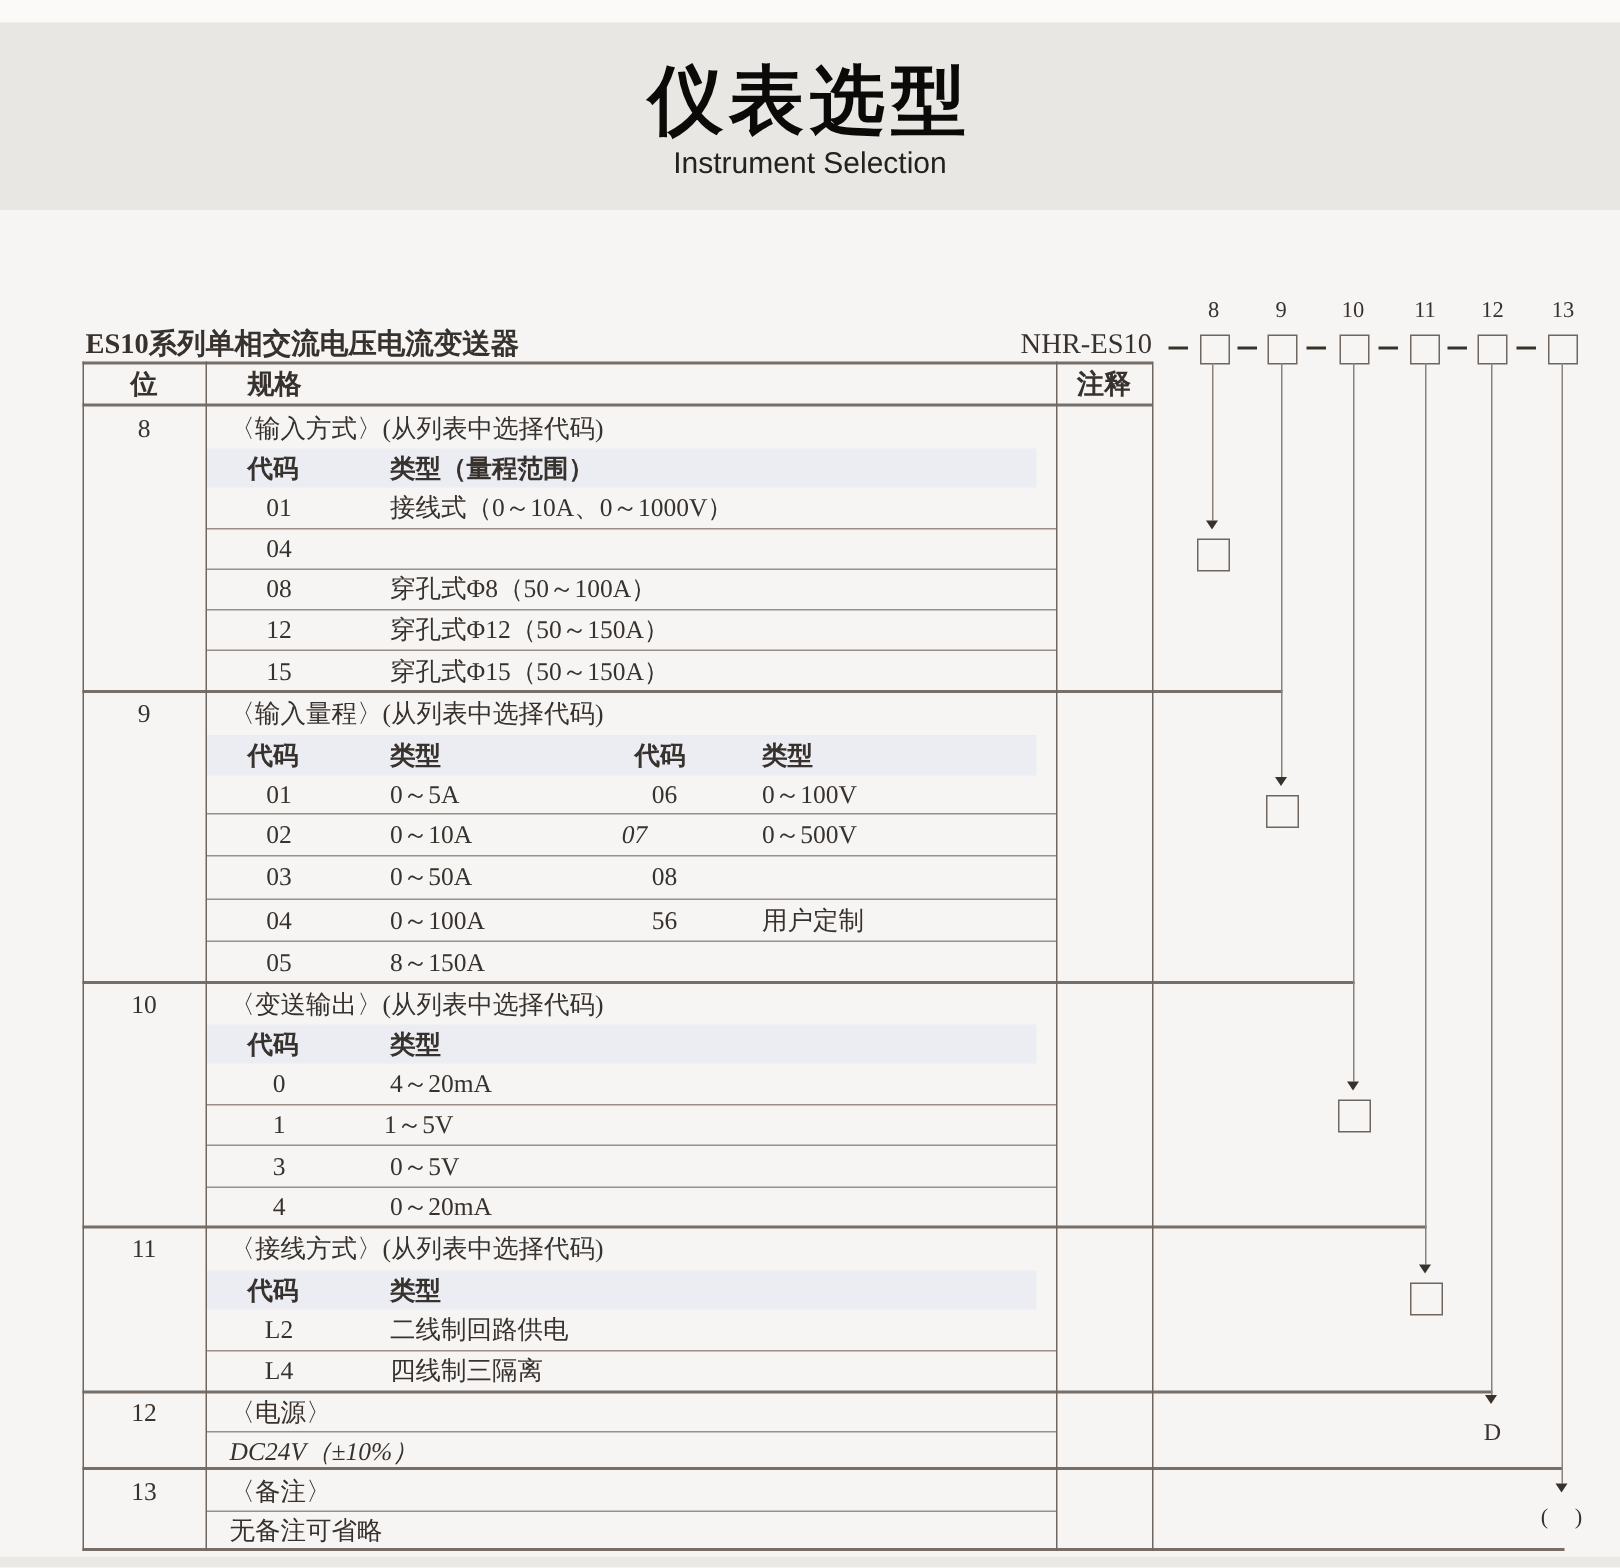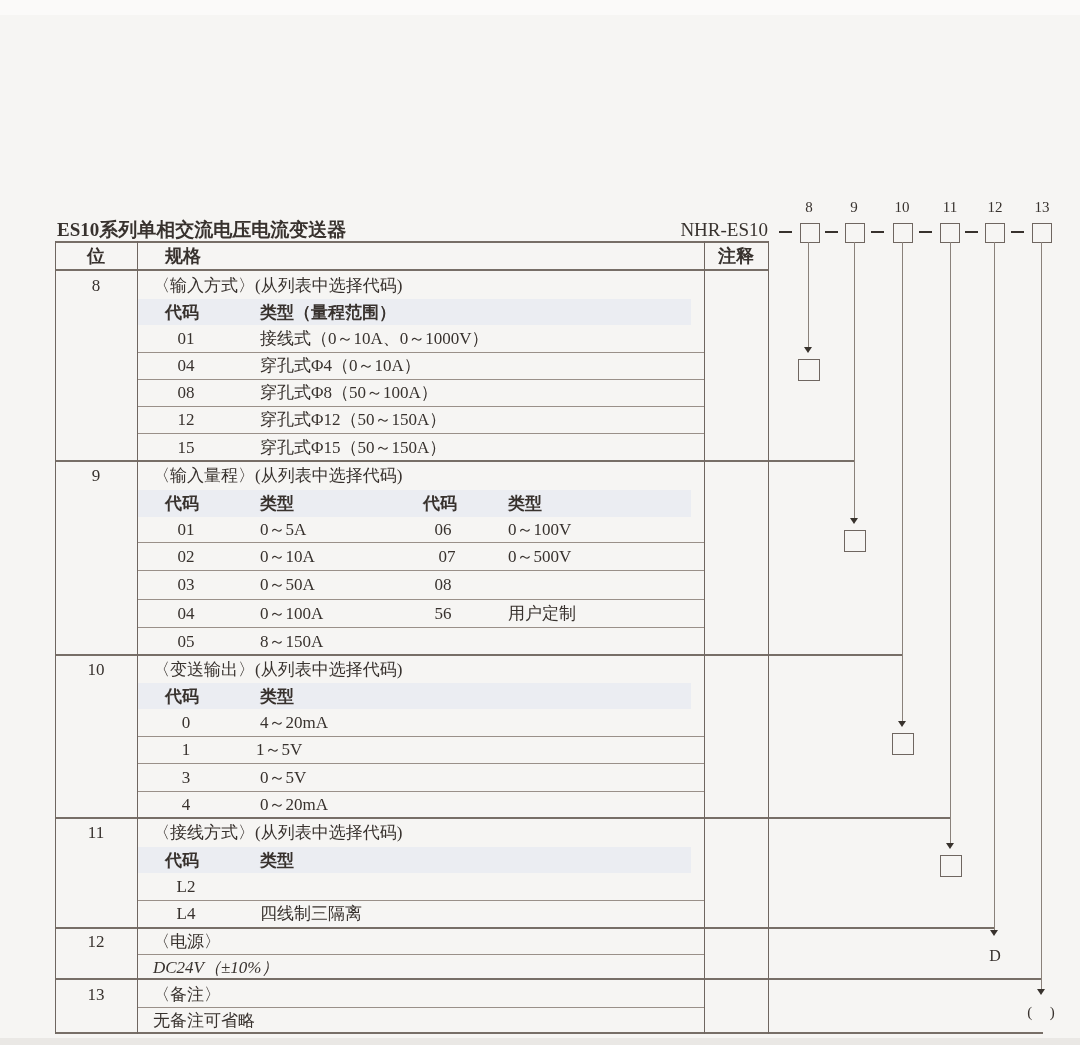--- a/index.html
+++ b/index.html
@@ -33,20 +33,24 @@
   .dash{position:absolute;width:13px;height:2px;background:#38322d;}
   .arrow{position:absolute;width:0;height:0;border-left:4px solid transparent;border-right:4px solid transparent;border-top:6px solid #38322d;}
 </style>
 </head>
 <body>
 
 <div class="page">
 
   <div class="topstrip"></div>
 
+  <div class="banner">
+    <div class="banner-title">仪表选型</div>
+    <div class="banner-subtitle">Instrument Selection</div>
+  </div>
 
   <div class="cell b" style="left:57px;top:216px;width:430px;height:26px;font-size:19px;">ES10系列单相交流电压电流变送器</div>
   <div class="cell rgt" style="left:620px;top:216px;width:148px;height:26px;font-size:19px;">NHR-ES10</div>
 
   <div class="cell ctr" style="left:794px;top:198px;width:30px;height:18px;font-size:15px;">8</div>
   <div class="cell ctr" style="left:839px;top:198px;width:30px;height:18px;font-size:15px;">9</div>
   <div class="cell ctr" style="left:887px;top:198px;width:30px;height:18px;font-size:15px;">10</div>
   <div class="cell ctr" style="left:935px;top:198px;width:30px;height:18px;font-size:15px;">11</div>
   <div class="cell ctr" style="left:980px;top:198px;width:30px;height:18px;font-size:15px;">12</div>
   <div class="cell ctr" style="left:1027px;top:198px;width:30px;height:18px;font-size:15px;">13</div>
@@ -85,21 +89,20 @@
   <div class="cell ctr" style="left:55px;top:272px;width:82px;height:26px;">8</div>
   <div class="cell" style="left:153px;top:272px;width:540px;height:26px;">〈输入方式〉(从列表中选择代码)</div>
   <div class="shade" style="left:138px;top:299px;width:553px;height:26px;"></div>
   <div class="cell b" style="left:165px;top:299px;width:60px;height:26px;">代码</div>
   <div class="cell b" style="left:260px;top:299px;width:320px;height:26px;">类型（量程范围）</div>
 
   <div class="cell ctr" style="left:163px;top:325px;width:46px;height:27px;">01</div>
   <div class="cell" style="left:260px;top:325px;width:400px;height:27px;">接线式（0～10A、0～1000V）</div>
   <div class="thin" style="left:138px;top:352px;width:566px;"></div>
   <div class="cell ctr" style="left:163px;top:352px;width:46px;height:27px;">04</div>
-  <div class="cell" style="left:260px;top:352px;width:400px;height:27px;">穿孔式Φ4（0～10A）</div>
   <div class="thin" style="left:138px;top:379px;width:566px;"></div>
   <div class="cell ctr" style="left:163px;top:379px;width:46px;height:27px;">08</div>
   <div class="cell" style="left:260px;top:379px;width:400px;height:27px;">穿孔式Φ8（50～100A）</div>
   <div class="thin" style="left:138px;top:406px;width:566px;"></div>
   <div class="cell ctr" style="left:163px;top:406px;width:46px;height:27px;">12</div>
   <div class="cell" style="left:260px;top:406px;width:400px;height:27px;">穿孔式Φ12（50～150A）</div>
   <div class="thin" style="left:138px;top:433px;width:566px;"></div>
   <div class="cell ctr" style="left:163px;top:433px;width:46px;height:28px;">15</div>
   <div class="cell" style="left:260px;top:433px;width:400px;height:28px;">穿孔式Φ15（50～150A）</div>
 
@@ -111,21 +114,21 @@
   <div class="cell b" style="left:423px;top:490px;width:60px;height:27px;">代码</div>
   <div class="cell b" style="left:508px;top:490px;width:80px;height:27px;">类型</div>
 
   <div class="cell ctr" style="left:163px;top:517px;width:46px;height:25px;">01</div>
   <div class="cell" style="left:260px;top:517px;width:150px;height:25px;">0～5A</div>
   <div class="cell ctr" style="left:420px;top:517px;width:46px;height:25px;">06</div>
   <div class="cell" style="left:508px;top:517px;width:180px;height:25px;">0～100V</div>
   <div class="thin" style="left:138px;top:542px;width:566px;"></div>
   <div class="cell ctr" style="left:163px;top:542px;width:46px;height:28px;">02</div>
   <div class="cell" style="left:260px;top:542px;width:150px;height:28px;">0～10A</div>
-  <div class="cell ctr" style="left:424px;top:542px;width:46px;height:28px;">07</div>
+  <div class="cell ctr" style="left:400px;top:542px;width:46px;height:28px;font-style:italic;">07</div>
   <div class="cell" style="left:508px;top:542px;width:180px;height:28px;">0～500V</div>
   <div class="thin" style="left:138px;top:570px;width:566px;"></div>
   <div class="cell ctr" style="left:163px;top:570px;width:46px;height:29px;">03</div>
   <div class="cell" style="left:260px;top:570px;width:150px;height:29px;">0～50A</div>
   <div class="cell ctr" style="left:420px;top:570px;width:46px;height:29px;">08</div>
   <div class="thin" style="left:138px;top:599px;width:566px;"></div>
   <div class="cell ctr" style="left:163px;top:599px;width:46px;height:28px;">04</div>
   <div class="cell" style="left:260px;top:599px;width:150px;height:28px;">0～100A</div>
   <div class="cell ctr" style="left:420px;top:599px;width:46px;height:28px;">56</div>
   <div class="cell" style="left:508px;top:599px;width:180px;height:28px;">用户定制</div>
@@ -151,20 +154,21 @@
   <div class="cell ctr" style="left:163px;top:791px;width:46px;height:26px;">4</div>
   <div class="cell" style="left:260px;top:791px;width:300px;height:26px;">0～20mA</div>
 
   <div class="cell ctr" style="left:55px;top:819px;width:82px;height:27px;">11</div>
   <div class="cell" style="left:153px;top:819px;width:540px;height:27px;">〈接线方式〉(从列表中选择代码)</div>
   <div class="shade" style="left:138px;top:847px;width:553px;height:26px;"></div>
   <div class="cell b" style="left:165px;top:847px;width:60px;height:26px;">代码</div>
   <div class="cell b" style="left:260px;top:847px;width:80px;height:26px;">类型</div>
 
   <div class="cell ctr" style="left:163px;top:873px;width:46px;height:27px;">L2</div>
+  <div class="cell" style="left:260px;top:873px;width:300px;height:27px;">二线制回路供电</div>
   <div class="thin" style="left:138px;top:900px;width:566px;"></div>
   <div class="cell ctr" style="left:163px;top:900px;width:46px;height:27px;text-align:right;">L4</div>
   <div class="cell" style="left:260px;top:900px;width:300px;height:27px;">四线制三隔离</div>
 
   <div class="cell ctr" style="left:55px;top:929px;width:82px;height:25px;">12</div>
   <div class="cell" style="left:153px;top:929px;width:400px;height:25px;">〈电源〉</div>
   <div class="thin" style="left:138px;top:954px;width:566px;"></div>
   <div class="cell" style="left:153px;top:955px;width:400px;height:24px;font-style:italic;">DC24V（±10%）</div>
 
   <div class="cell ctr" style="left:55px;top:982px;width:82px;height:25px;">13</div>

